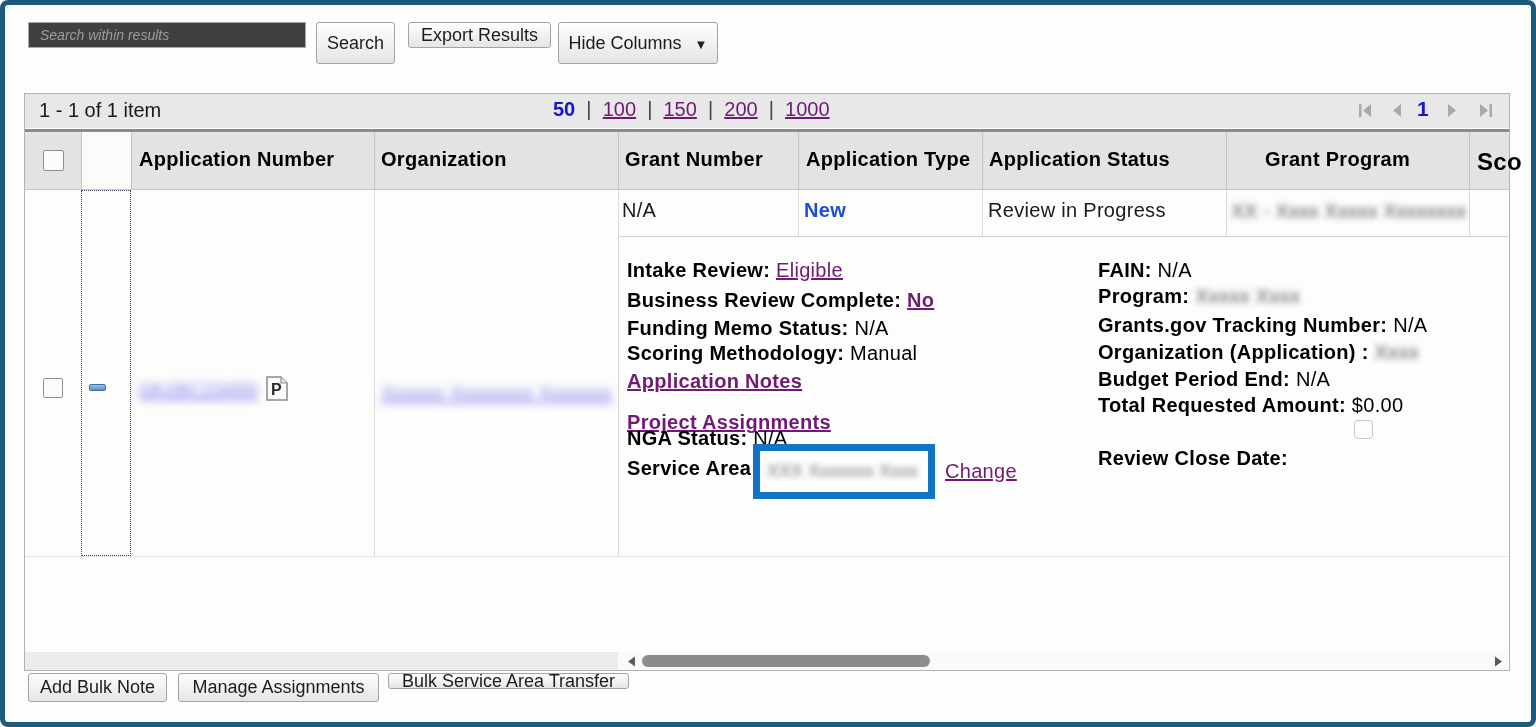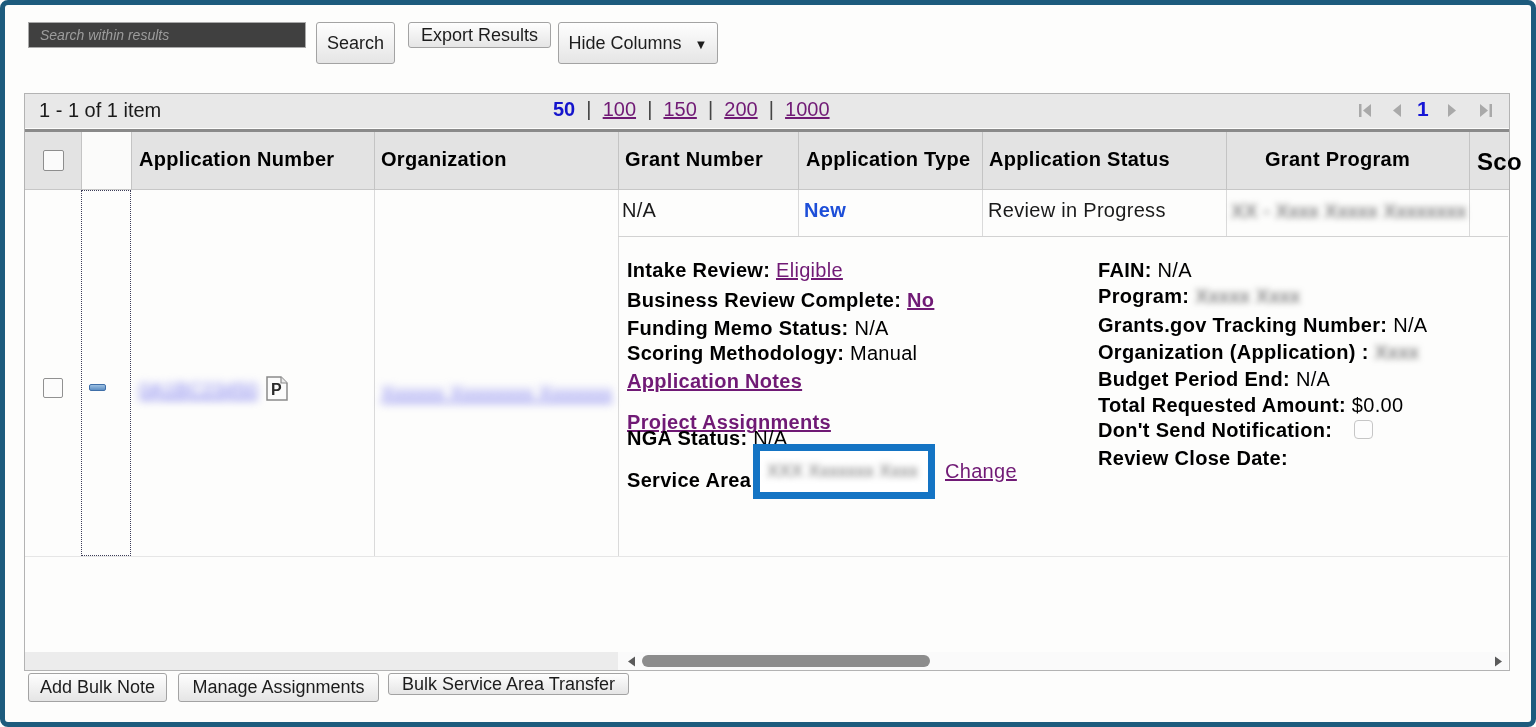--- a/index.html
+++ b/index.html
@@ -96,45 +96,44 @@
   <div class="abs" style="left:988px; top:199px; font-size:20px; letter-spacing:0.3px; color:#1a1a1a;">Review in Progress</div>
   <div class="abs" style="left:1231px; top:200px;"><span class="blur" style="color:#585858; font-size:20px; filter:blur(3px);">XX - Xxxx Xxxxx Xxxxxxxx</span></div>
 
   <div class="dl" style="left:627px; top:258px;"><span class="lbl">Intake Review:</span> <a href="#">Eligible</a></div>
   <div class="dl" style="left:627px; top:288px;"><span class="lbl">Business Review Complete:</span> <a href="#" style="font-weight:bold;">No</a></div>
   <div class="dl" style="left:627px; top:316px;"><span class="lbl">Funding Memo Status:</span> N/A</div>
   <div class="dl" style="left:627px; top:341px;"><span class="lbl">Scoring Methodology:</span> Manual</div>
   <div class="dl" style="left:627px; top:369px;"><a href="#" style="font-weight:bold;">Application Notes</a></div>
   <div class="dl" style="left:627px; top:398px;margin-top:12px;"><a href="#" style="font-weight:bold;">Project Assignments</a></div>
   <div class="dl" style="left:627px; top:426px;"><span class="lbl">NGA Status:</span> N/A</div>
-  <div class="dl" style="left:627px; top:468px;"><span class="lbl">Service Area</span></div>
+  <div class="dl" style="left:627px; top:456px;"><span class="lbl">Service Area</span></div>
 
   <div class="abs" style="left:753px; top:444px; width:182px; height:55px; border:7px solid #1474c4; background:#fff; z-index:5; display:flex; align-items:center; overflow:hidden;">
     <span class="blur" style="color:#6f6f6f; font-size:18px; margin-left:7px; filter:blur(3px); white-space:nowrap;">XXX Xxxxxxx Xxxx</span>
   </div>
   <div class="dl" style="left:945px; top:459px;"><a href="#">Change</a></div>
 
   <div class="dl" style="left:1098px; top:258px;"><span class="lbl">FAIN:</span> N/A</div>
   <div class="dl" style="left:1098px; top:284px;"><span class="lbl">Program:</span> <span class="blur" style="color:#585858; filter:blur(3px);">Xxxxx Xxxx</span></div>
   <div class="dl" style="left:1098px; top:340px;"><span class="lbl">Organization (Application) :</span> <span class="blur" style="color:#585858; filter:blur(3px);">Xxxx</span></div>
   <div class="dl" style="left:1098px; top:313px;"><span class="lbl">Grants.gov Tracking Number:</span> N/A</div>
   <div class="dl" style="left:1098px; top:367px;"><span class="lbl">Budget Period End:</span> N/A</div>
   <div class="dl" style="left:1098px; top:393px;"><span class="lbl">Total Requested Amount:</span> $0.00</div>
-  <div class="dl" style="left:1098px; top:418px;"><span class="lbl">Don't Send Notification:</span></div>
   <div class="abs" style="left:1354px; top:420px; width:19px; height:19px; border:1px solid #c6c6c6; border-radius:4px; background:#fdfdfd;"></div>
   <div class="dl" style="left:1098px; top:446px;"><span class="lbl">Review Close Date:</span></div>
 
   <div class="abs" style="left:25px; top:652px; width:593px; height:18px; background:#ececec;"></div>
   <div class="abs" style="left:618px; top:652px; width:890px; height:18px; background:#fafafa;"></div>
   <svg class="abs" style="left:627px; top:656px;" width="9" height="11" viewBox="0 0 9 11">
       <path d="M8 0.5 L1 5.5 L8 10.5 Z" fill="#5a5a5a"></path>
     </svg>
   <div class="abs" style="left:642px; top:655px; width:288px; height:12px; background:#8c8c8c; border-radius:6px;"></div>
   <svg class="abs" style="left:1494px; top:656px;" width="9" height="11" viewBox="0 0 9 11">
       <path d="M1 0.5 L8 5.5 L1 10.5 Z" fill="#5a5a5a"></path>
     </svg>
 
   <div class="btn" style="left:28px; top:673px; width:139px; height:29px;">Add Bulk Note</div>
   <div class="btn" style="left:178px; top:673px; width:201px; height:29px;">Manage Assignments</div>
-  <div class="btn" style="left:388px; top:673px; width:241px; height:22px;">Bulk Service Area Transfer</div>
+  <div class="btn" style="left:388px; top:673px; width:241px; height:16px;">Bulk Service Area Transfer</div>
 
   <div id="frame"></div>
 </div>
 
 </body></html>

